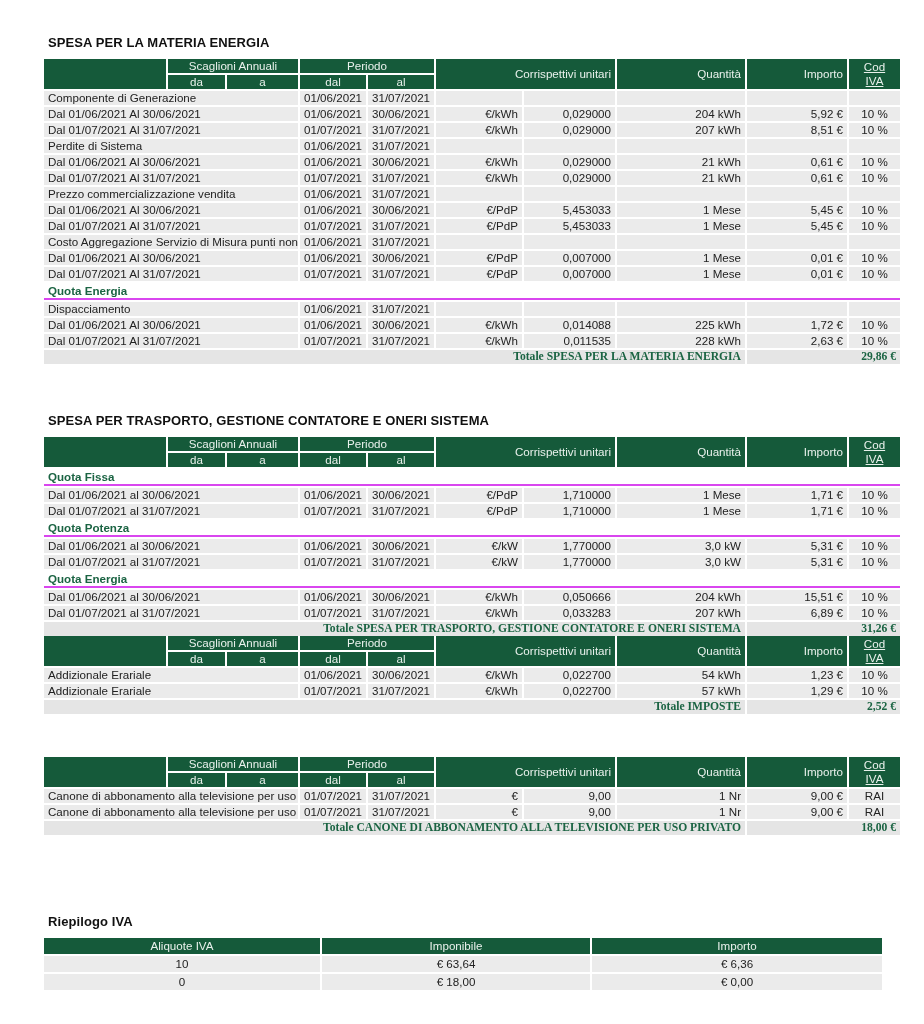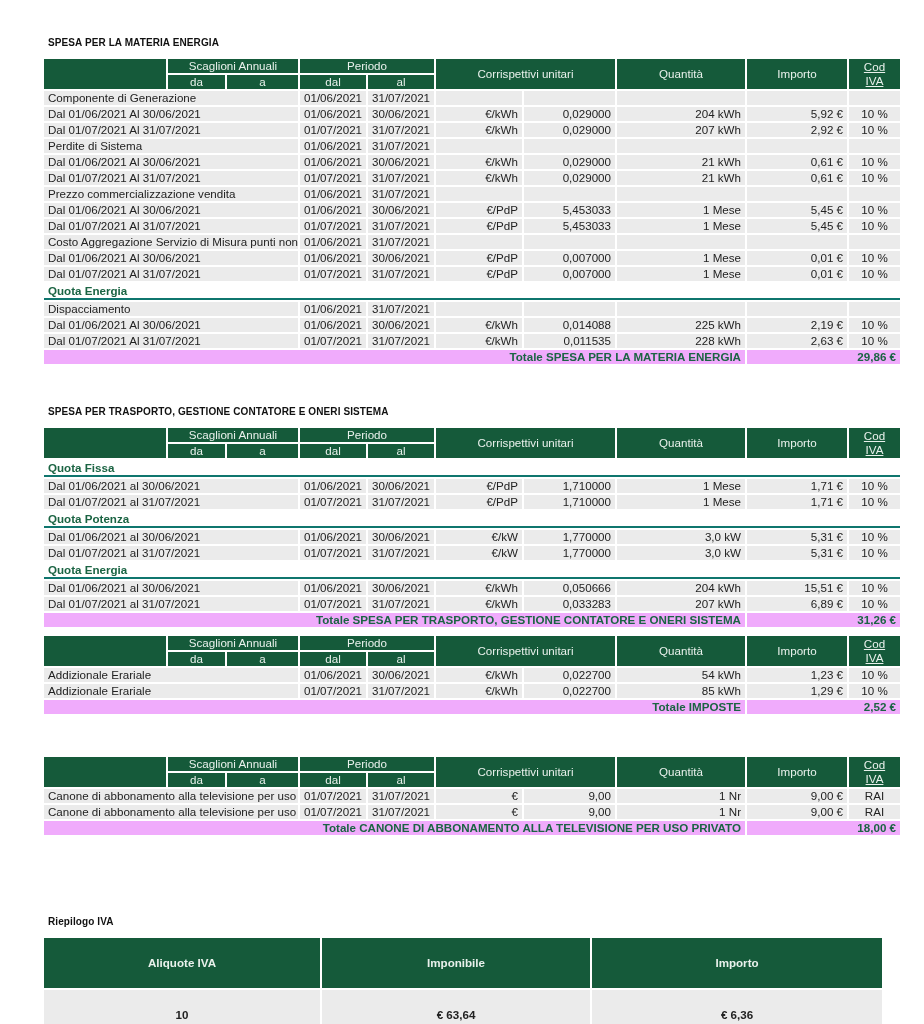--- a/index.html
+++ b/index.html
@@ -1,32 +1,32 @@
 <!DOCTYPE html>
 <html><head>
 <meta charset="utf-8">
 <style>
   html, body { margin:0; padding:0; background:#ffffff; }
   body { width:924px; height:1024px; position:relative; font-family:"Liberation Sans", sans-serif; color:#222; overflow:hidden; }
   .section { position:absolute; left:44px; width:836px; }
-  .sec-title { font-weight:bold; font-size:10px; color:#111; margin:0 0 5px 4px; height:18px; line-height:18px; letter-spacing:0.1px; }
+  .sec-title { font-weight:bold; font-size:13px; color:#111; margin:0 0 5px 4px; height:18px; line-height:18px; letter-spacing:0.1px; }
   table.grid { border-collapse:separate; border-spacing:2px; margin-left:-2px; table-layout:fixed; width:840px; font-size:11.6px; }
   table.grid td, table.grid th { padding:0 4px; height:14px; line-height:14px; white-space:nowrap; overflow:hidden; }
   th { background:#155a3a; color:#e9f1ec; font-weight:normal; text-align:center; }
-  th.r { padding-right:6px; }
+  th.r { text-align:right; padding-right:6px; }
   th.sub { height:13px; line-height:13px; }
   td { background:#ebebeb; }
   td.r { text-align:right; }
   td.c { text-align:center; }
   td.desc2 { white-space:normal; line-height:12px; height:26px; }
-  tr.group td { background:#ffffff; color:#1b6443; font-weight:bold; border-bottom:2px solid #0f766e; padding-top:1px; }
-  tr.total td { background:#f0abfc; color:#1b6443; font-weight:bold; }
+  tr.group td { background:#ffffff; color:#1b6443; font-weight:bold; border-bottom:2px solid #d946ef; padding-top:1px; }
+  tr.total td { background:#e5e5e5; color:#1b6443; font-weight:bold;font-family:Liberation Serif, serif; }
   th.iva { line-height:12px;text-decoration:underline; }
   table.riep { border-collapse:separate; border-spacing:2px; margin-left:-2px; width:840px; font-size:11.6px; table-layout:fixed; }
-  table.riep th, table.riep td { height:28px; line-height:14px; padding:11px; text-align:center;font-weight:bold; }
+  table.riep th, table.riep td { height:16px; line-height:14px; padding:0; text-align:center; }
 </style>
 </head>
 <body>
 
 <div class="section" style="top:34px;">
   <div class="sec-title">SPESA PER LA MATERIA ENERGIA</div>
   <table class="grid">
     <colgroup>
       <col style="width:122px">
         <col style="width:57px">
@@ -77,21 +77,21 @@
           <td class="r">5,92 €</td>
           <td class="c">10 %</td>
         </tr>
         <tr>
           <td colspan="3">Dal 01/07/2021 Al 31/07/2021</td>
           <td class="c">01/07/2021</td>
           <td class="c">31/07/2021</td>
           <td class="r">€/kWh</td>
           <td class="r">0,029000</td>
           <td class="r">207 kWh</td>
-          <td class="r">2,92 €</td>
+          <td class="r">8,51 €</td>
           <td class="c">10 %</td>
         </tr>
         <tr>
           <td colspan="3">Perdite di Sistema</td>
           <td class="c">01/06/2021</td>
           <td class="c">31/07/2021</td>
           <td class="r"></td>
           <td class="r"></td>
           <td class="r"></td>
           <td class="r"></td>
@@ -194,21 +194,21 @@
           <td class="r"></td>
           <td class="c"></td>
         </tr>
         <tr>
           <td colspan="3">Dal 01/06/2021 Al 30/06/2021</td>
           <td class="c">01/06/2021</td>
           <td class="c">30/06/2021</td>
           <td class="r">€/kWh</td>
           <td class="r">0,014088</td>
           <td class="r">225 kWh</td>
-          <td class="r">2,19 €</td>
+          <td class="r">1,72 €</td>
           <td class="c">10 %</td>
         </tr>
         <tr>
           <td colspan="3">Dal 01/07/2021 Al 31/07/2021</td>
           <td class="c">01/07/2021</td>
           <td class="c">31/07/2021</td>
           <td class="r">€/kWh</td>
           <td class="r">0,011535</td>
           <td class="r">228 kWh</td>
           <td class="r">2,63 €</td>
@@ -217,21 +217,21 @@
       </tbody>
     <tbody>
       <tr class="total">
         <td colspan="8" class="r">Totale SPESA PER LA MATERIA ENERGIA</td>
         <td colspan="2" class="r">29,86 €</td>
       </tr>
     </tbody>
   </table>
 </div>
 
-<div class="section" style="top:403px;">
+<div class="section" style="top:412px;">
   <div class="sec-title">SPESA PER TRASPORTO,  GESTIONE CONTATORE E ONERI SISTEMA</div>
   <table class="grid">
     <colgroup>
       <col style="width:122px">
         <col style="width:57px">
         <col style="width:71px">
         <col style="width:66px">
         <col style="width:66px">
       <col style="width:86px">
         <col style="width:91px">
@@ -387,21 +387,21 @@
           <td class="r">54 kWh</td>
           <td class="r">1,23 €</td>
           <td class="c">10 %</td>
         </tr>
         <tr>
           <td colspan="3">Addizionale Erariale</td>
           <td class="c">01/07/2021</td>
           <td class="c">31/07/2021</td>
           <td class="r">€/kWh</td>
           <td class="r">0,022700</td>
-          <td class="r">85 kWh</td>
+          <td class="r">57 kWh</td>
           <td class="r">1,29 €</td>
           <td class="c">10 %</td>
         </tr>
       </tbody>
     <tbody>
       <tr class="total">
         <td colspan="8" class="r">Totale IMPOSTE</td>
         <td colspan="2" class="r">2,52 €</td>
       </tr>
     </tbody>

